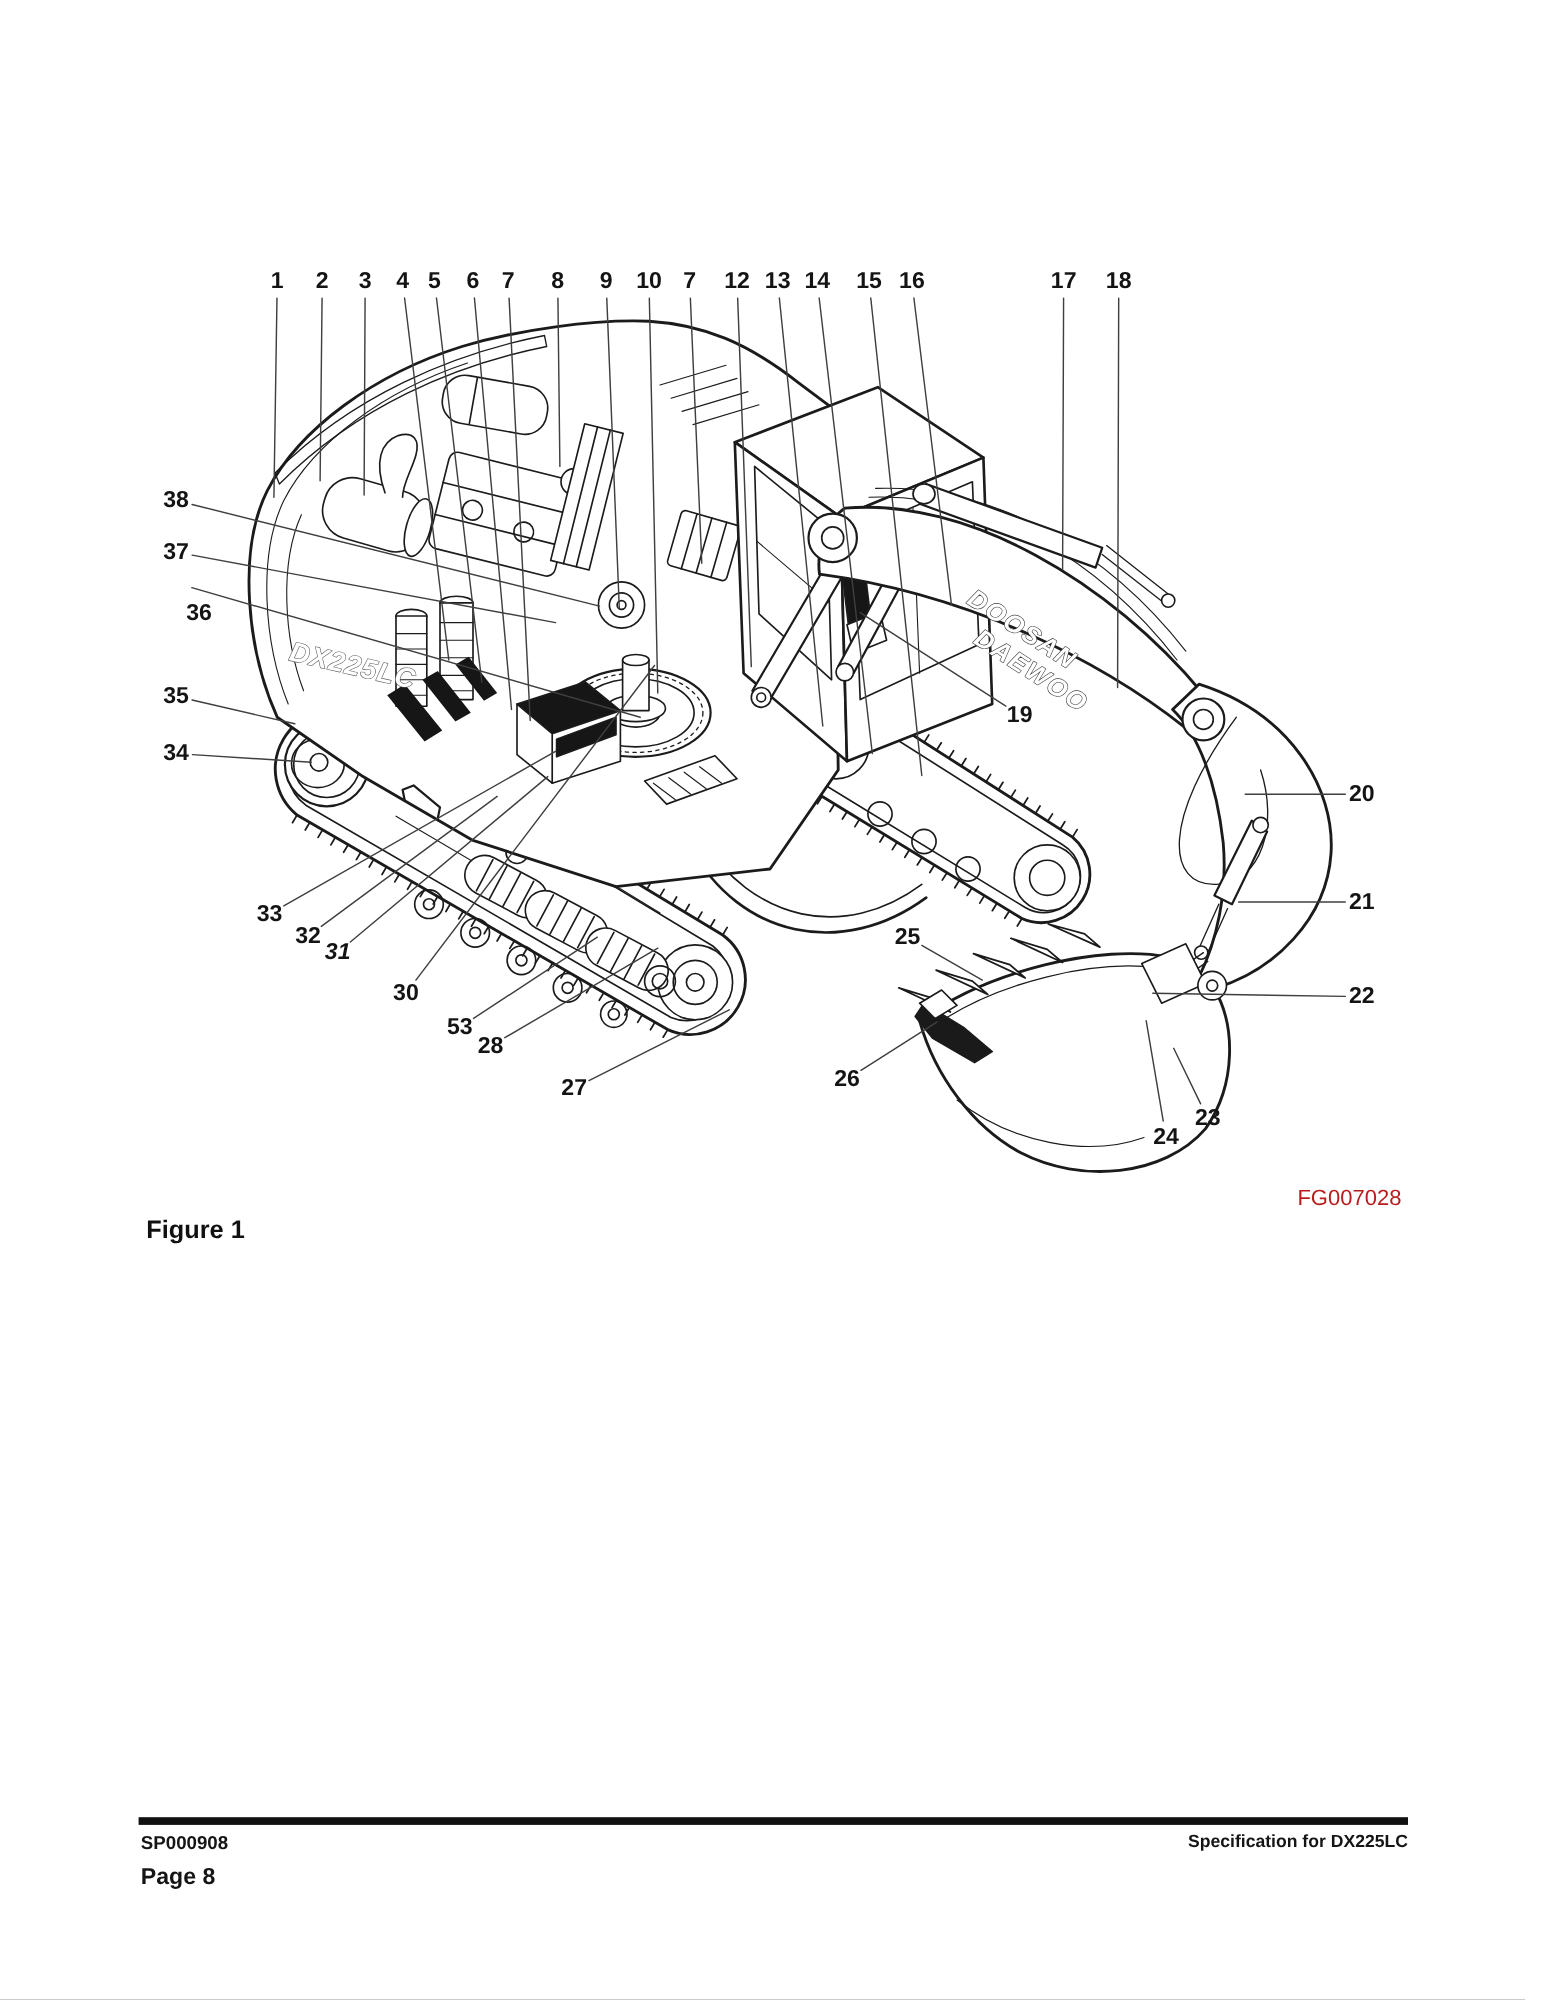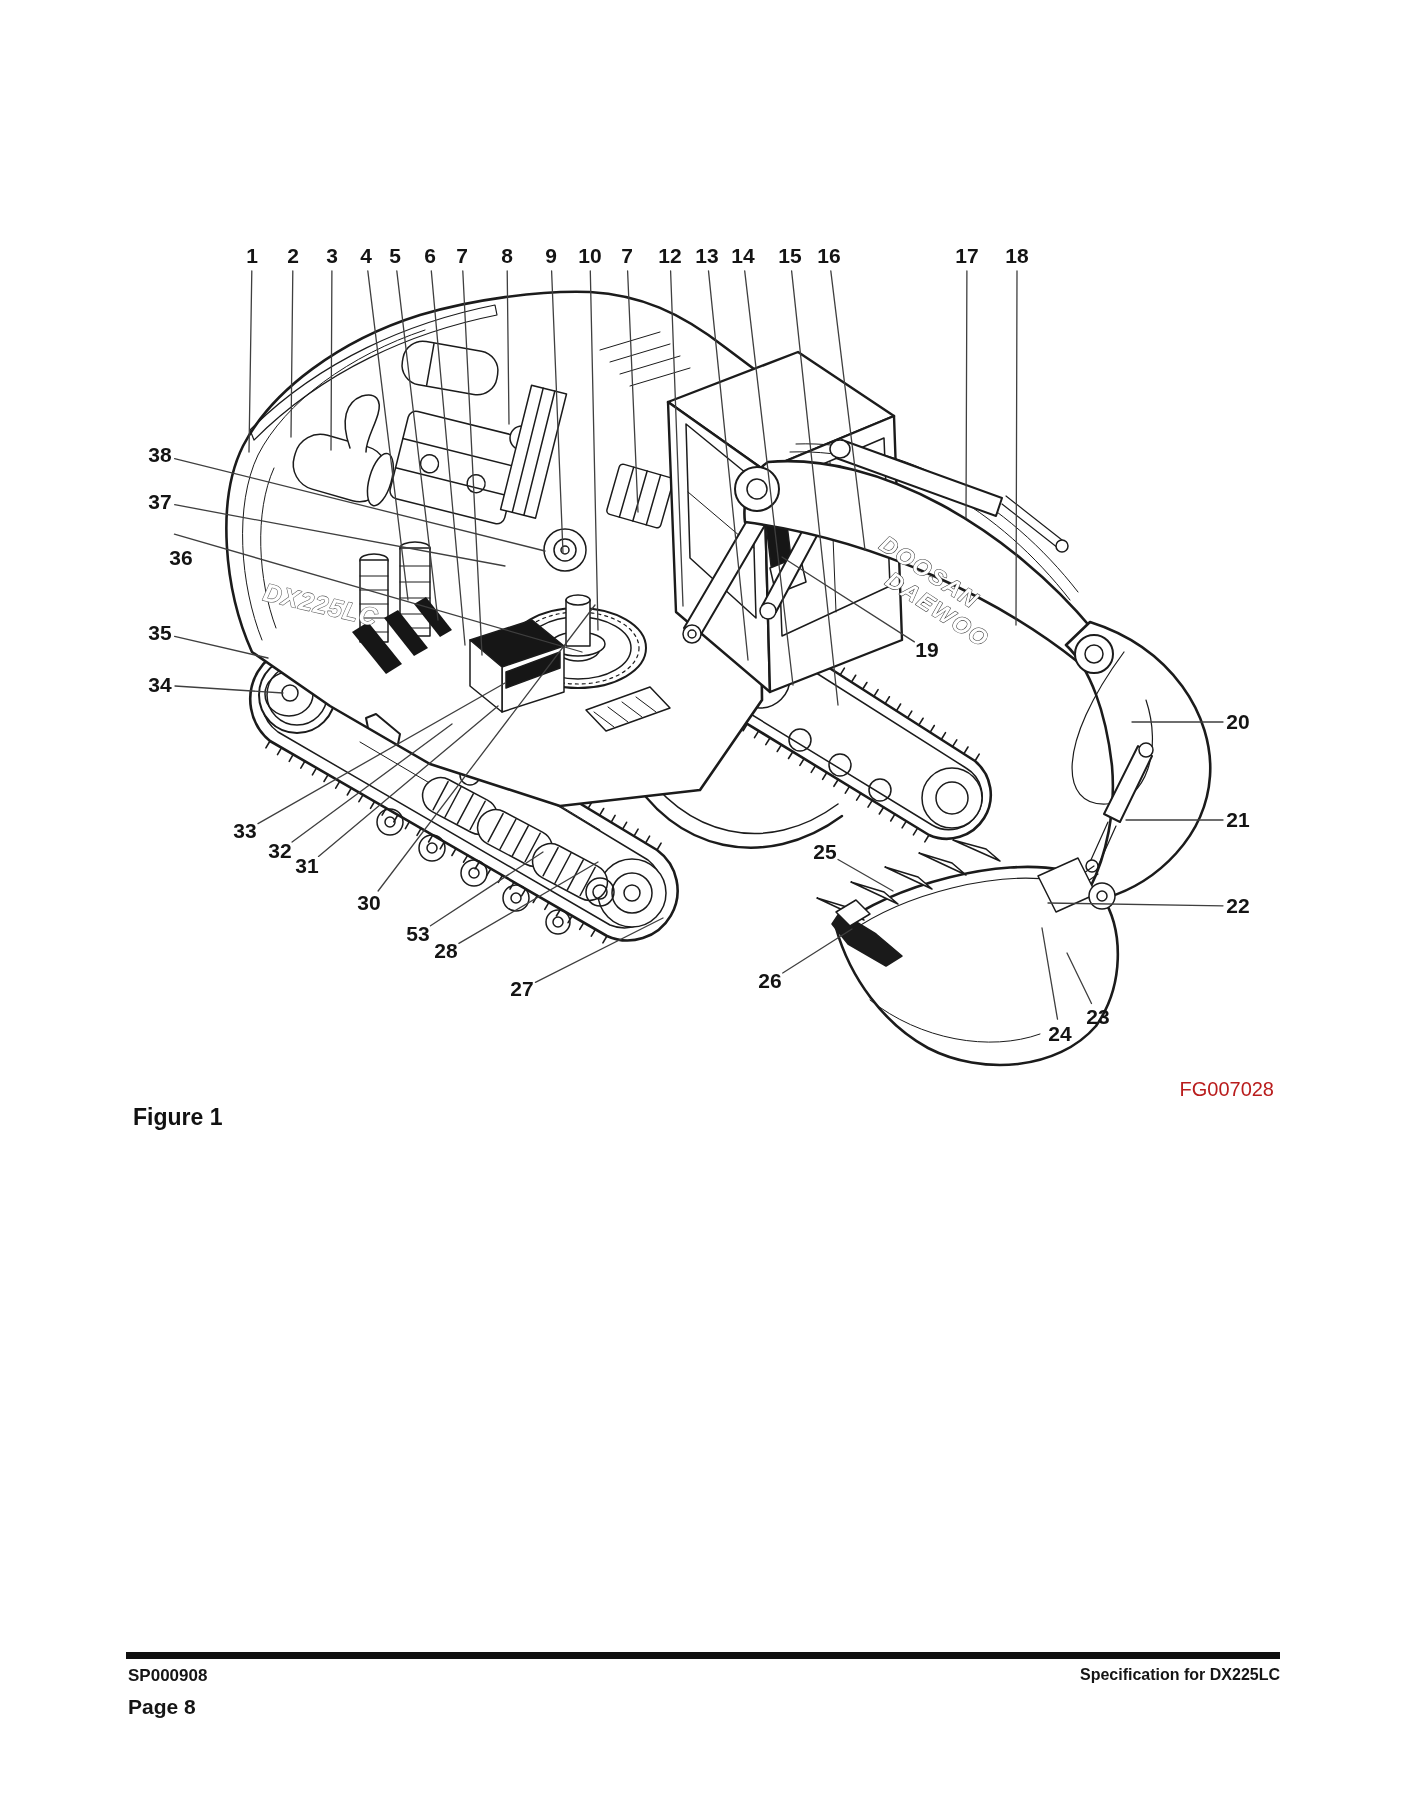--- a/index.html
+++ b/index.html
@@ -431,21 +431,21 @@
       <div class="callout" style="left: 1238px; top: 820px;">21</div>
       <div class="callout" style="left: 1238px; top: 906px;">22</div>
       <div class="callout" style="left: 1098px; top: 1017px;">23</div>
       <div class="callout" style="left: 1060px; top: 1034px;">24</div>
       <div class="callout" style="left: 825px; top: 852px;">25</div>
       <div class="callout" style="left: 770px; top: 981px;">26</div>
       <div class="callout" style="left: 522px; top: 989px;">27</div>
       <div class="callout" style="left: 446px; top: 951px;">28</div>
       <div class="callout" style="left: 418px; top: 934px;">53</div>
       <div class="callout" style="left: 369px; top: 903px;">30</div>
-      <div class="callout" style="left: 307px; top: 866px;">31</div>
+      <div class="callout" style="left: 307px; top: 866px; font-style: italic;">31</div>
       <div class="callout" style="left: 280px; top: 851px;">32</div>
       <div class="callout" style="left: 245px; top: 831px;">33</div>
       <div class="callout" style="left: 160px; top: 685px; text-align: center;">34</div>
       <div class="callout" style="left: 160px; top: 633px;">35</div>
       <div class="callout" style="left: 160px; top: 558px; margin-left: 21px;">36</div>
       <div class="callout" style="left: 160px; top: 502px;">37</div>
       <div class="callout" style="left: 160px; top: 455px;">38</div>
     </div>
 
   <div class="figure-caption">Figure 1</div>

